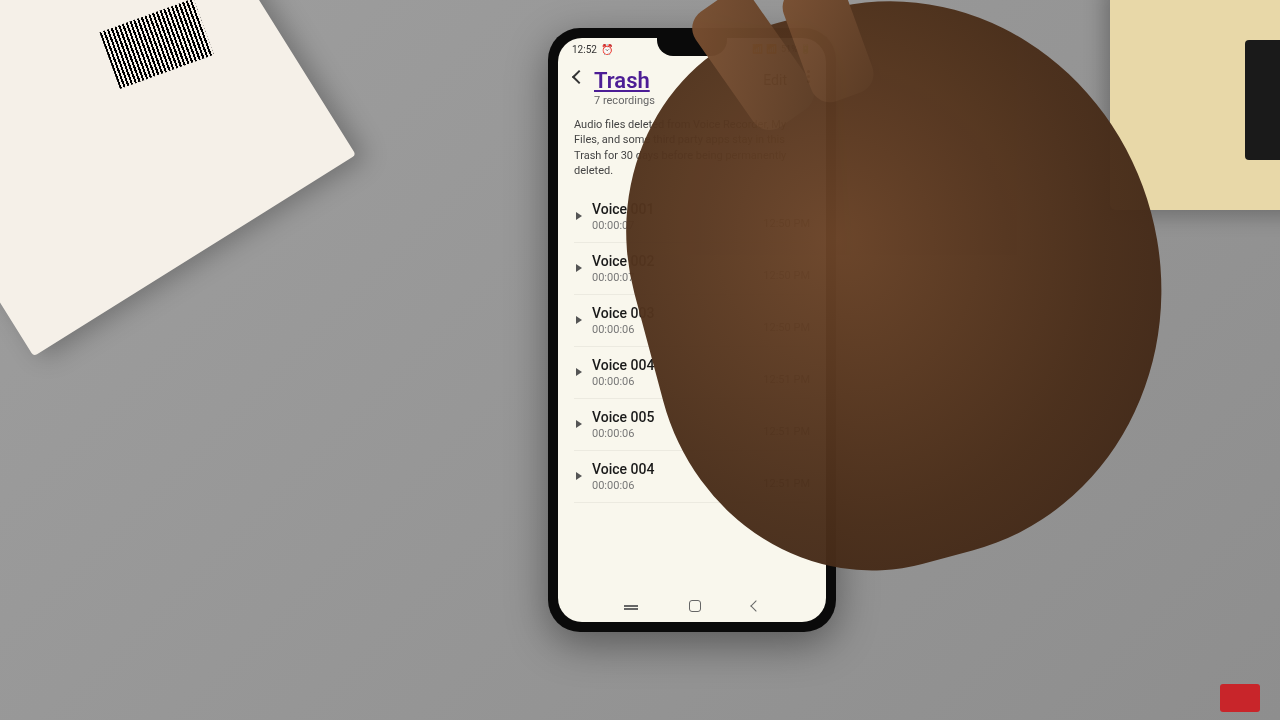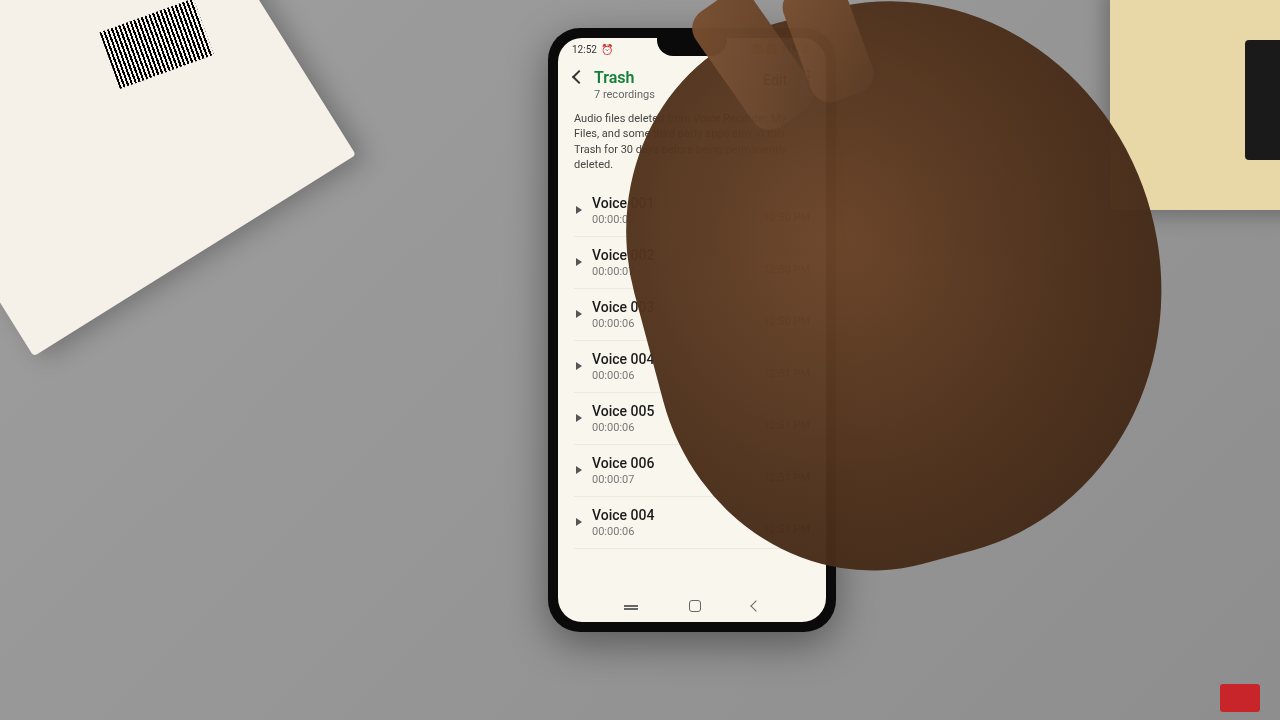--- a/index.html
+++ b/index.html
@@ -115,23 +115,24 @@
     margin-top: 4px;
     width: 10px;
     height: 10px;
     border-left: 2px solid #333;
     border-bottom: 2px solid #333;
     transform: rotate(45deg);
     cursor: pointer;
   }
   .header-titles { flex: 1; }
   .page-title {
-    font-size: 16px;
+    font-size: 22px;
     font-weight: 600;
-    color: #15803d;
+    color: #4c1d95;
+    text-decoration: underline;
   }
   .page-subtitle {
     font-size: 11px;
     color: #666;
     margin-top: 1px;
   }
   .edit-btn {
     font-size: 14px;
     color: #1a1a1a;
     margin-top: 4px;
@@ -352,28 +353,20 @@
     <div class="play-icon"></div>
     <div class="item-content">
       <div class="item-title">Voice 005</div>
       <div class="item-duration">00:00:06</div>
     </div>
     <div class="item-time">12:51 PM</div>
   </div>
         <div class="item">
     <div class="play-icon"></div>
     <div class="item-content">
-      <div class="item-title">Voice 006</div>
-      <div class="item-duration">00:00:07</div>
-    </div>
-    <div class="item-time">12:51 PM</div>
-  </div>
-        <div class="item">
-    <div class="play-icon"></div>
-    <div class="item-content">
       <div class="item-title">Voice 004</div>
       <div class="item-duration">00:00:06</div>
     </div>
     <div class="item-time">12:51 PM</div>
   </div>
       </div>
 
     <div class="navbar">
       <div class="nav-recents"></div>
       <div class="nav-home"></div>

